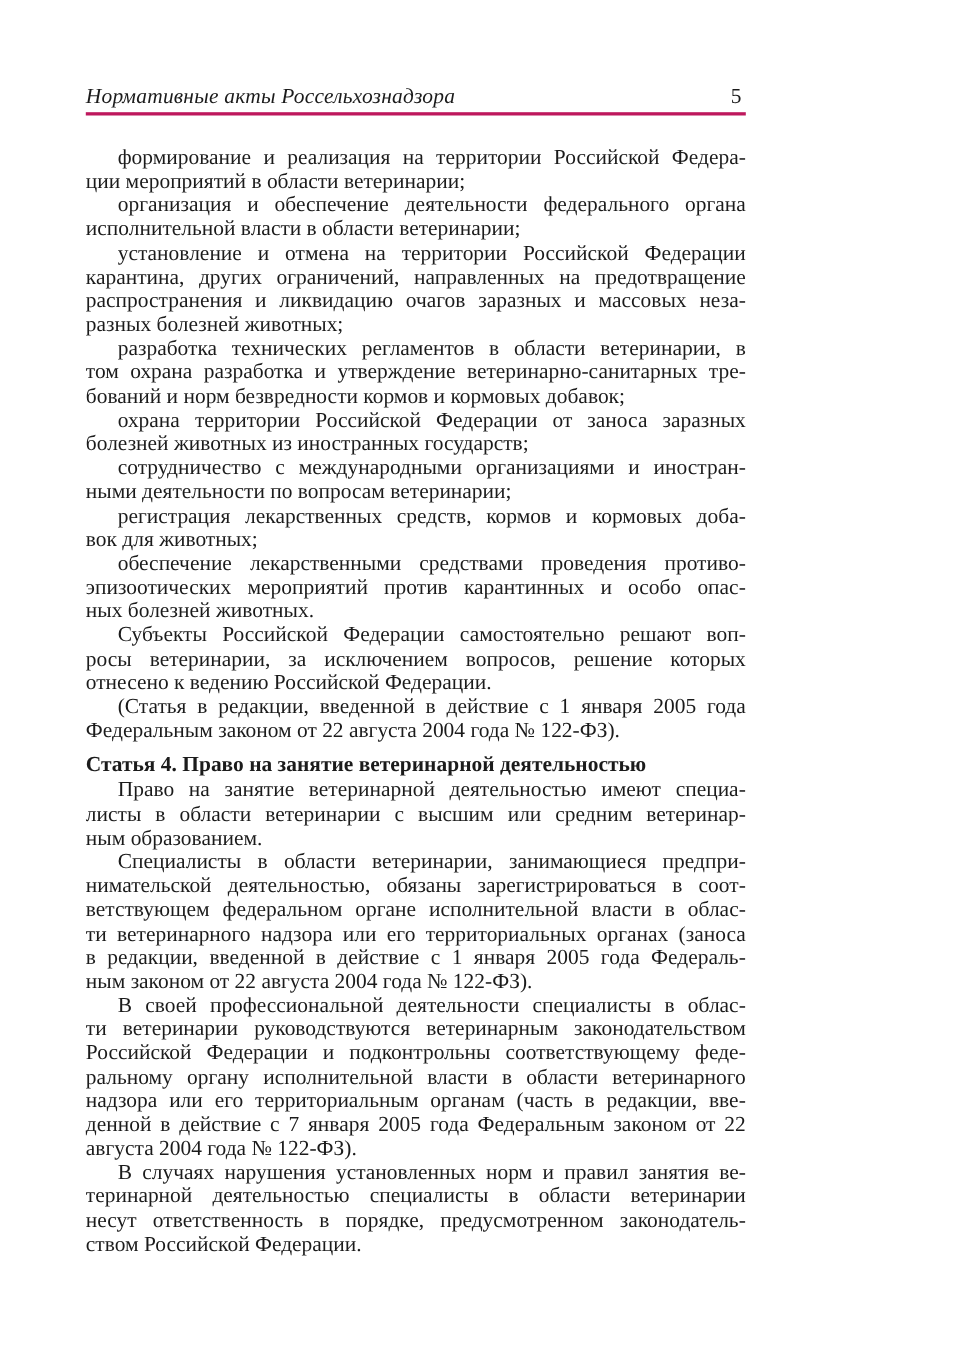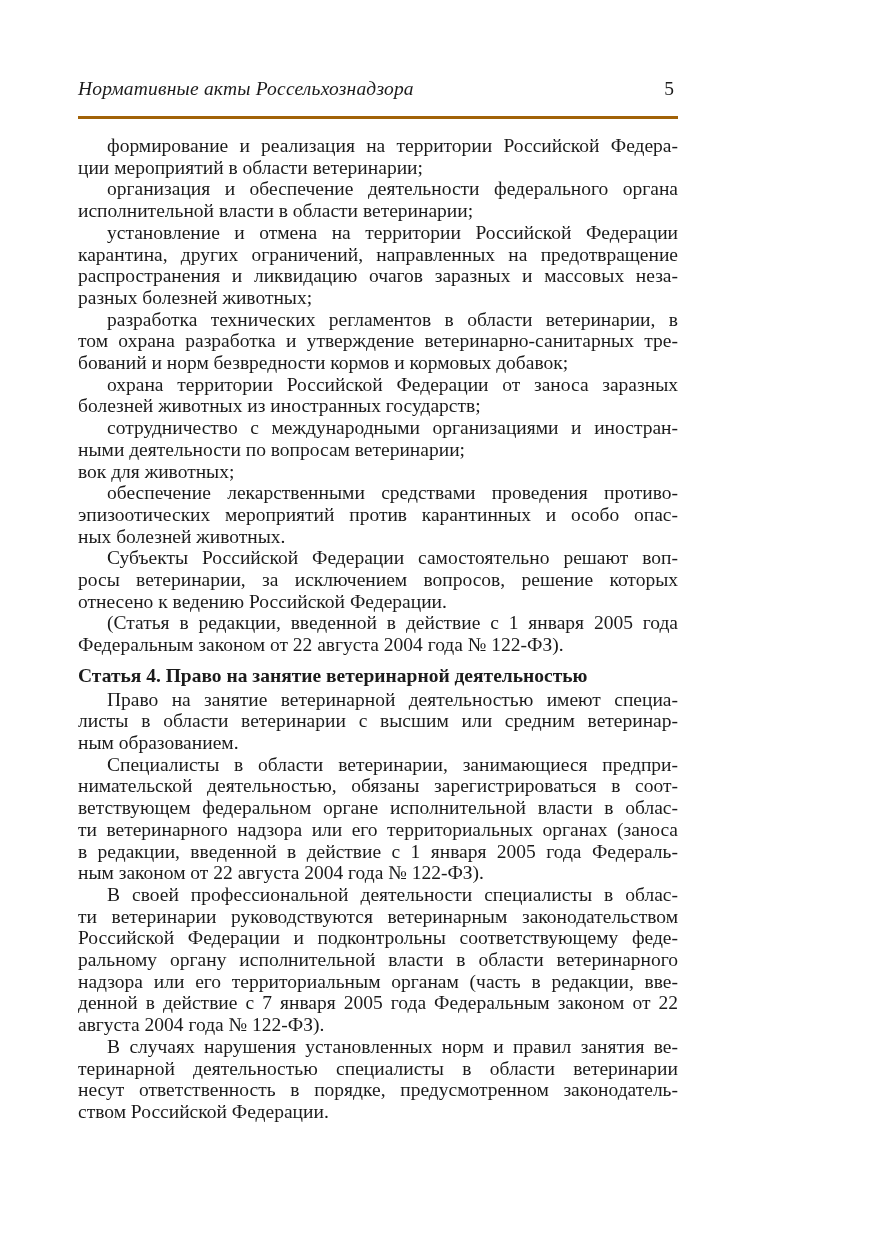--- a/index.html
+++ b/index.html
@@ -19,37 +19,37 @@
   .content {
     position: absolute;
     left: 78px;
     top: 78px;
     width: 600px;
   }
   .running-head {
     display: flex;
     justify-content: space-between;
     align-items: baseline;
-    border-bottom: 3px solid #a16207;
-    padding-bottom: 17px;
+    border-bottom: 3px solid #be185d;
+    padding-bottom: 3px;
     text-align: right;
   }
   .running-head .title {
     font-style: italic;
     font-size: 19.5px;
     line-height: 21px;
     letter-spacing: 0.2px;
   }
   .running-head .pagenum {
     font-size: 19.5px;
     line-height: 21px;
     padding-right: 4px;
   }
   .doc-body {
-    margin-top: 16px;
+    margin-top: 28px;
   }
   .para .line {
     font-size: 19.5px;
     line-height: 21.7px;
     text-align: justify;
     white-space: normal;
   }
   .para .line.just {
     text-align-last: justify;
   }
@@ -95,20 +95,21 @@
         </div>
         <div class="para">
           <div class="line first just">охрана территории Российской Федерации от заноса заразных</div>
           <div class="line">болезней животных из иностранных государств;</div>
         </div>
         <div class="para">
           <div class="line first just">сотрудничество с международными организациями и иностран-</div>
           <div class="line">ными деятельности по вопросам ветеринарии;</div>
         </div>
         <div class="para">
+          <div class="line first just">регистрация лекарственных средств, кормов и кормовых доба-</div>
           <div class="line">вок для животных;</div>
         </div>
         <div class="para">
           <div class="line first just">обеспечение лекарственными средствами проведения противо-</div>
           <div class="line just">эпизоотических мероприятий против карантинных и особо опас-</div>
           <div class="line">ных болезней животных.</div>
         </div>
         <div class="para">
           <div class="line first just">Субъекты Российской Федерации самостоятельно решают воп-</div>
           <div class="line just">росы ветеринарии, за исключением вопросов, решение которых</div>

